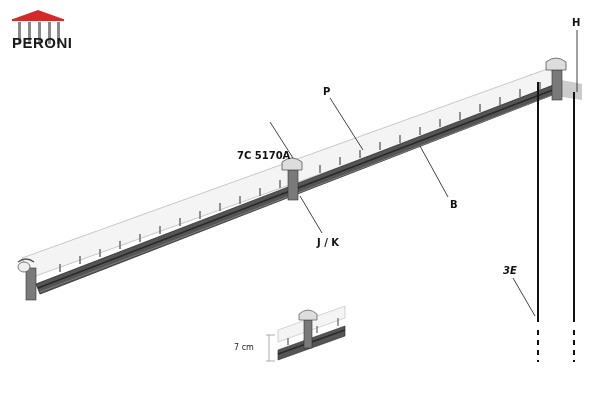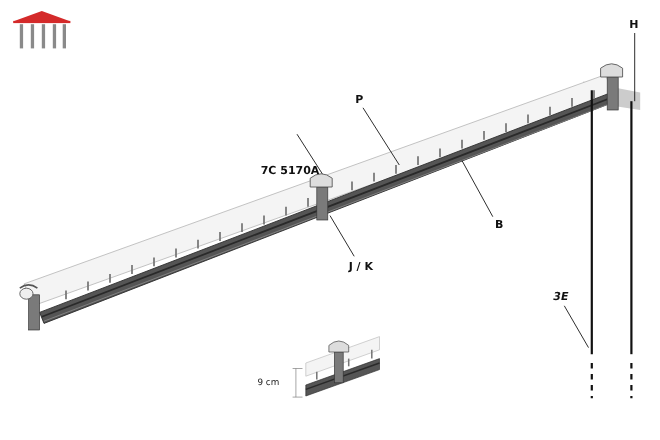--- a/index.html
+++ b/index.html
@@ -17,20 +17,21 @@
 
   <svg class="logo" width="60" height="45" viewBox="0 0 60 45">
     <polygon points="5,11 30,2 55,11" fill="#d42a2a"></polygon>
     <rect x="4" y="11" width="52" height="2" fill="#d42a2a"></rect>
     <rect x="10" y="14" width="3" height="22" fill="#8a8a8a"></rect>
     <rect x="20" y="14" width="3" height="22" fill="#8a8a8a"></rect>
     <rect x="30" y="14" width="3" height="22" fill="#8a8a8a"></rect>
     <rect x="40" y="14" width="3" height="22" fill="#8a8a8a"></rect>
     <rect x="49" y="14" width="3" height="22" fill="#8a8a8a"></rect>
   </svg>
+  <div class="logo-text">PERONI</div>
 
   <svg class="drawing" width="600" height="400" viewBox="0 0 600 400">
 
     <polygon points="530,74 582,84 582,100 530,92" fill="#cccccc"></polygon>
 
     <polygon points="22,258 550,68 560,88 30,278" fill="#f4f4f4" stroke="#bbbbbb" stroke-width="0.8"></polygon>
 
     <polygon points="36,284 556,84 560,92 40,294" fill="#555555" stroke="#2a2a2a" stroke-width="0.8"></polygon>
     <line x1="38" y1="288" x2="558" y2="88" stroke="#2a2a2a" stroke-width="1.6"></line>
     <line x1="40" y1="292" x2="560" y2="92" stroke="#999999" stroke-width="0.6"></line>
@@ -104,14 +105,14 @@
       <line x1="269" y1="335" x2="269" y2="361" stroke="#777" stroke-width="0.6"></line>
     </g>
   </svg>
 
   <div class="label" style="left:237px;top:108px;margin-top:42px;">7C 5170A</div>
   <div class="label" style="left:323px;top:86px;">P</div>
   <div class="label" style="left:450px;top:199px;">B</div>
   <div class="label" style="left:317px;top:237px;">J / K</div>
   <div class="label" style="left:572px;top:17px;">H</div>
   <div class="label" style="left:503px;top:265px;font-style:italic;">3E</div>
-  <div class="dim-label" style="left:234px;top:343px;">9 cm</div>
+  <div class="dim-label" style="left:234px;top:343px;">7 cm</div>
 </div>
 
 </body></html>

